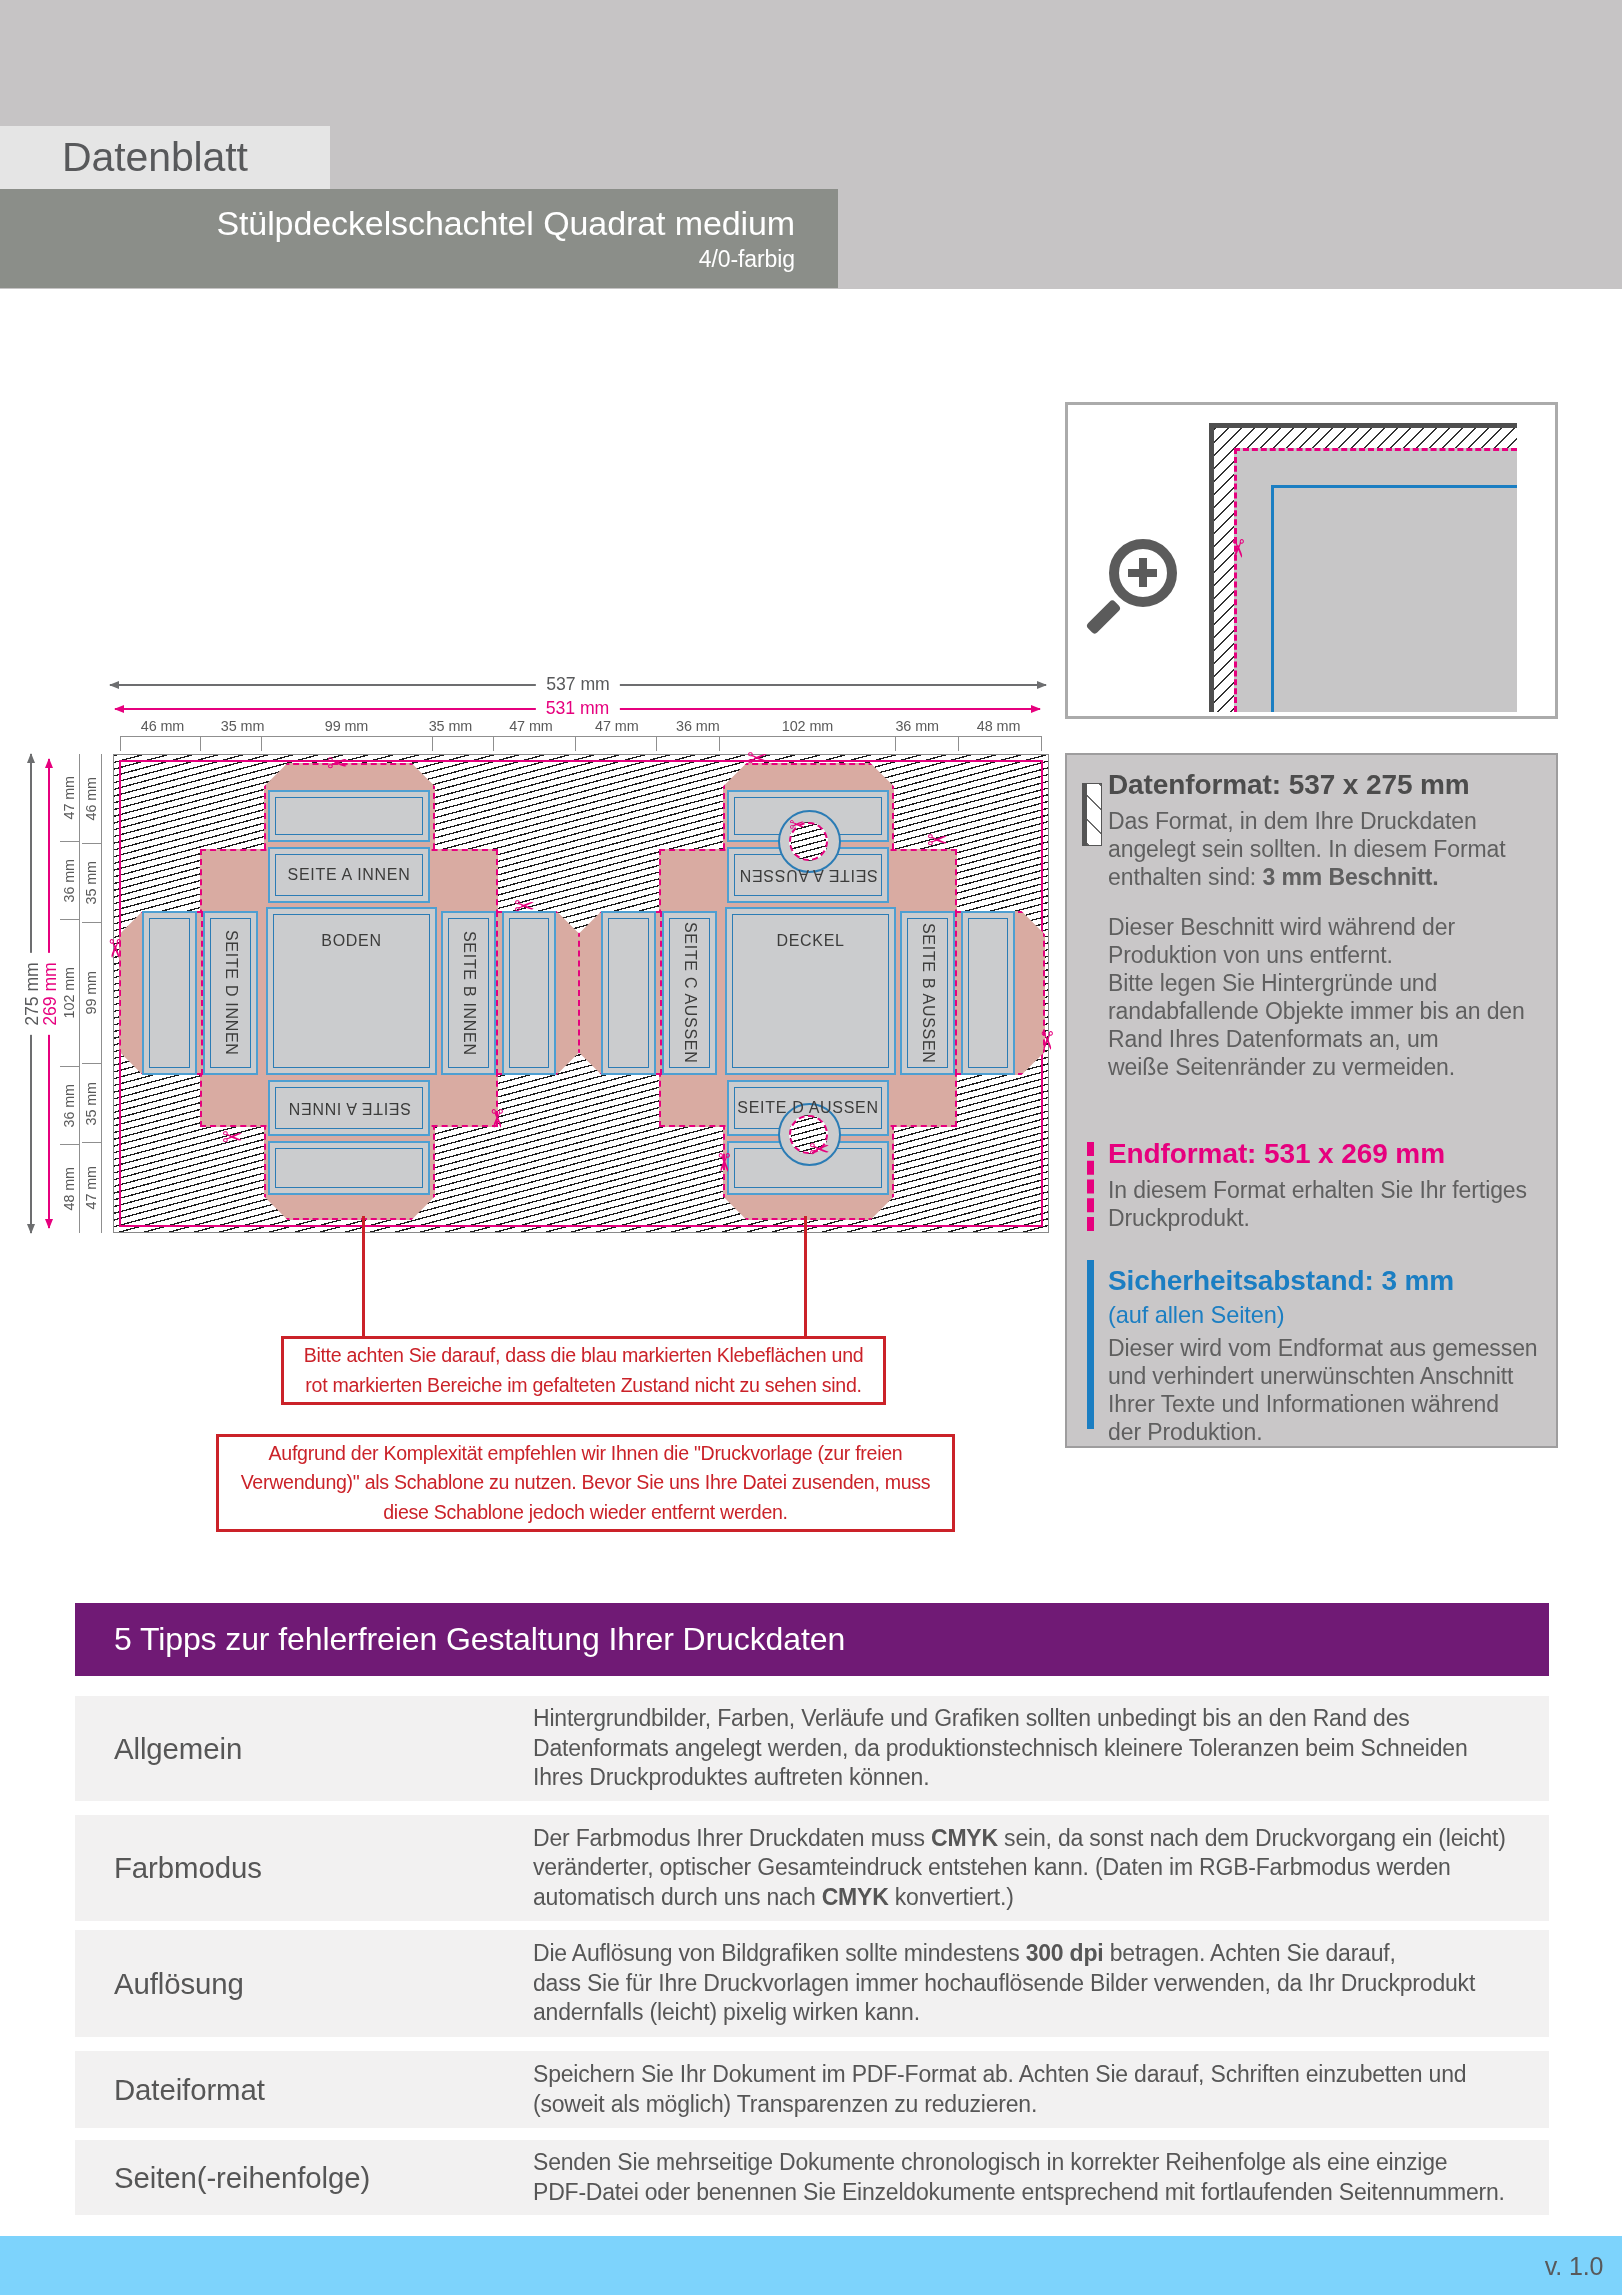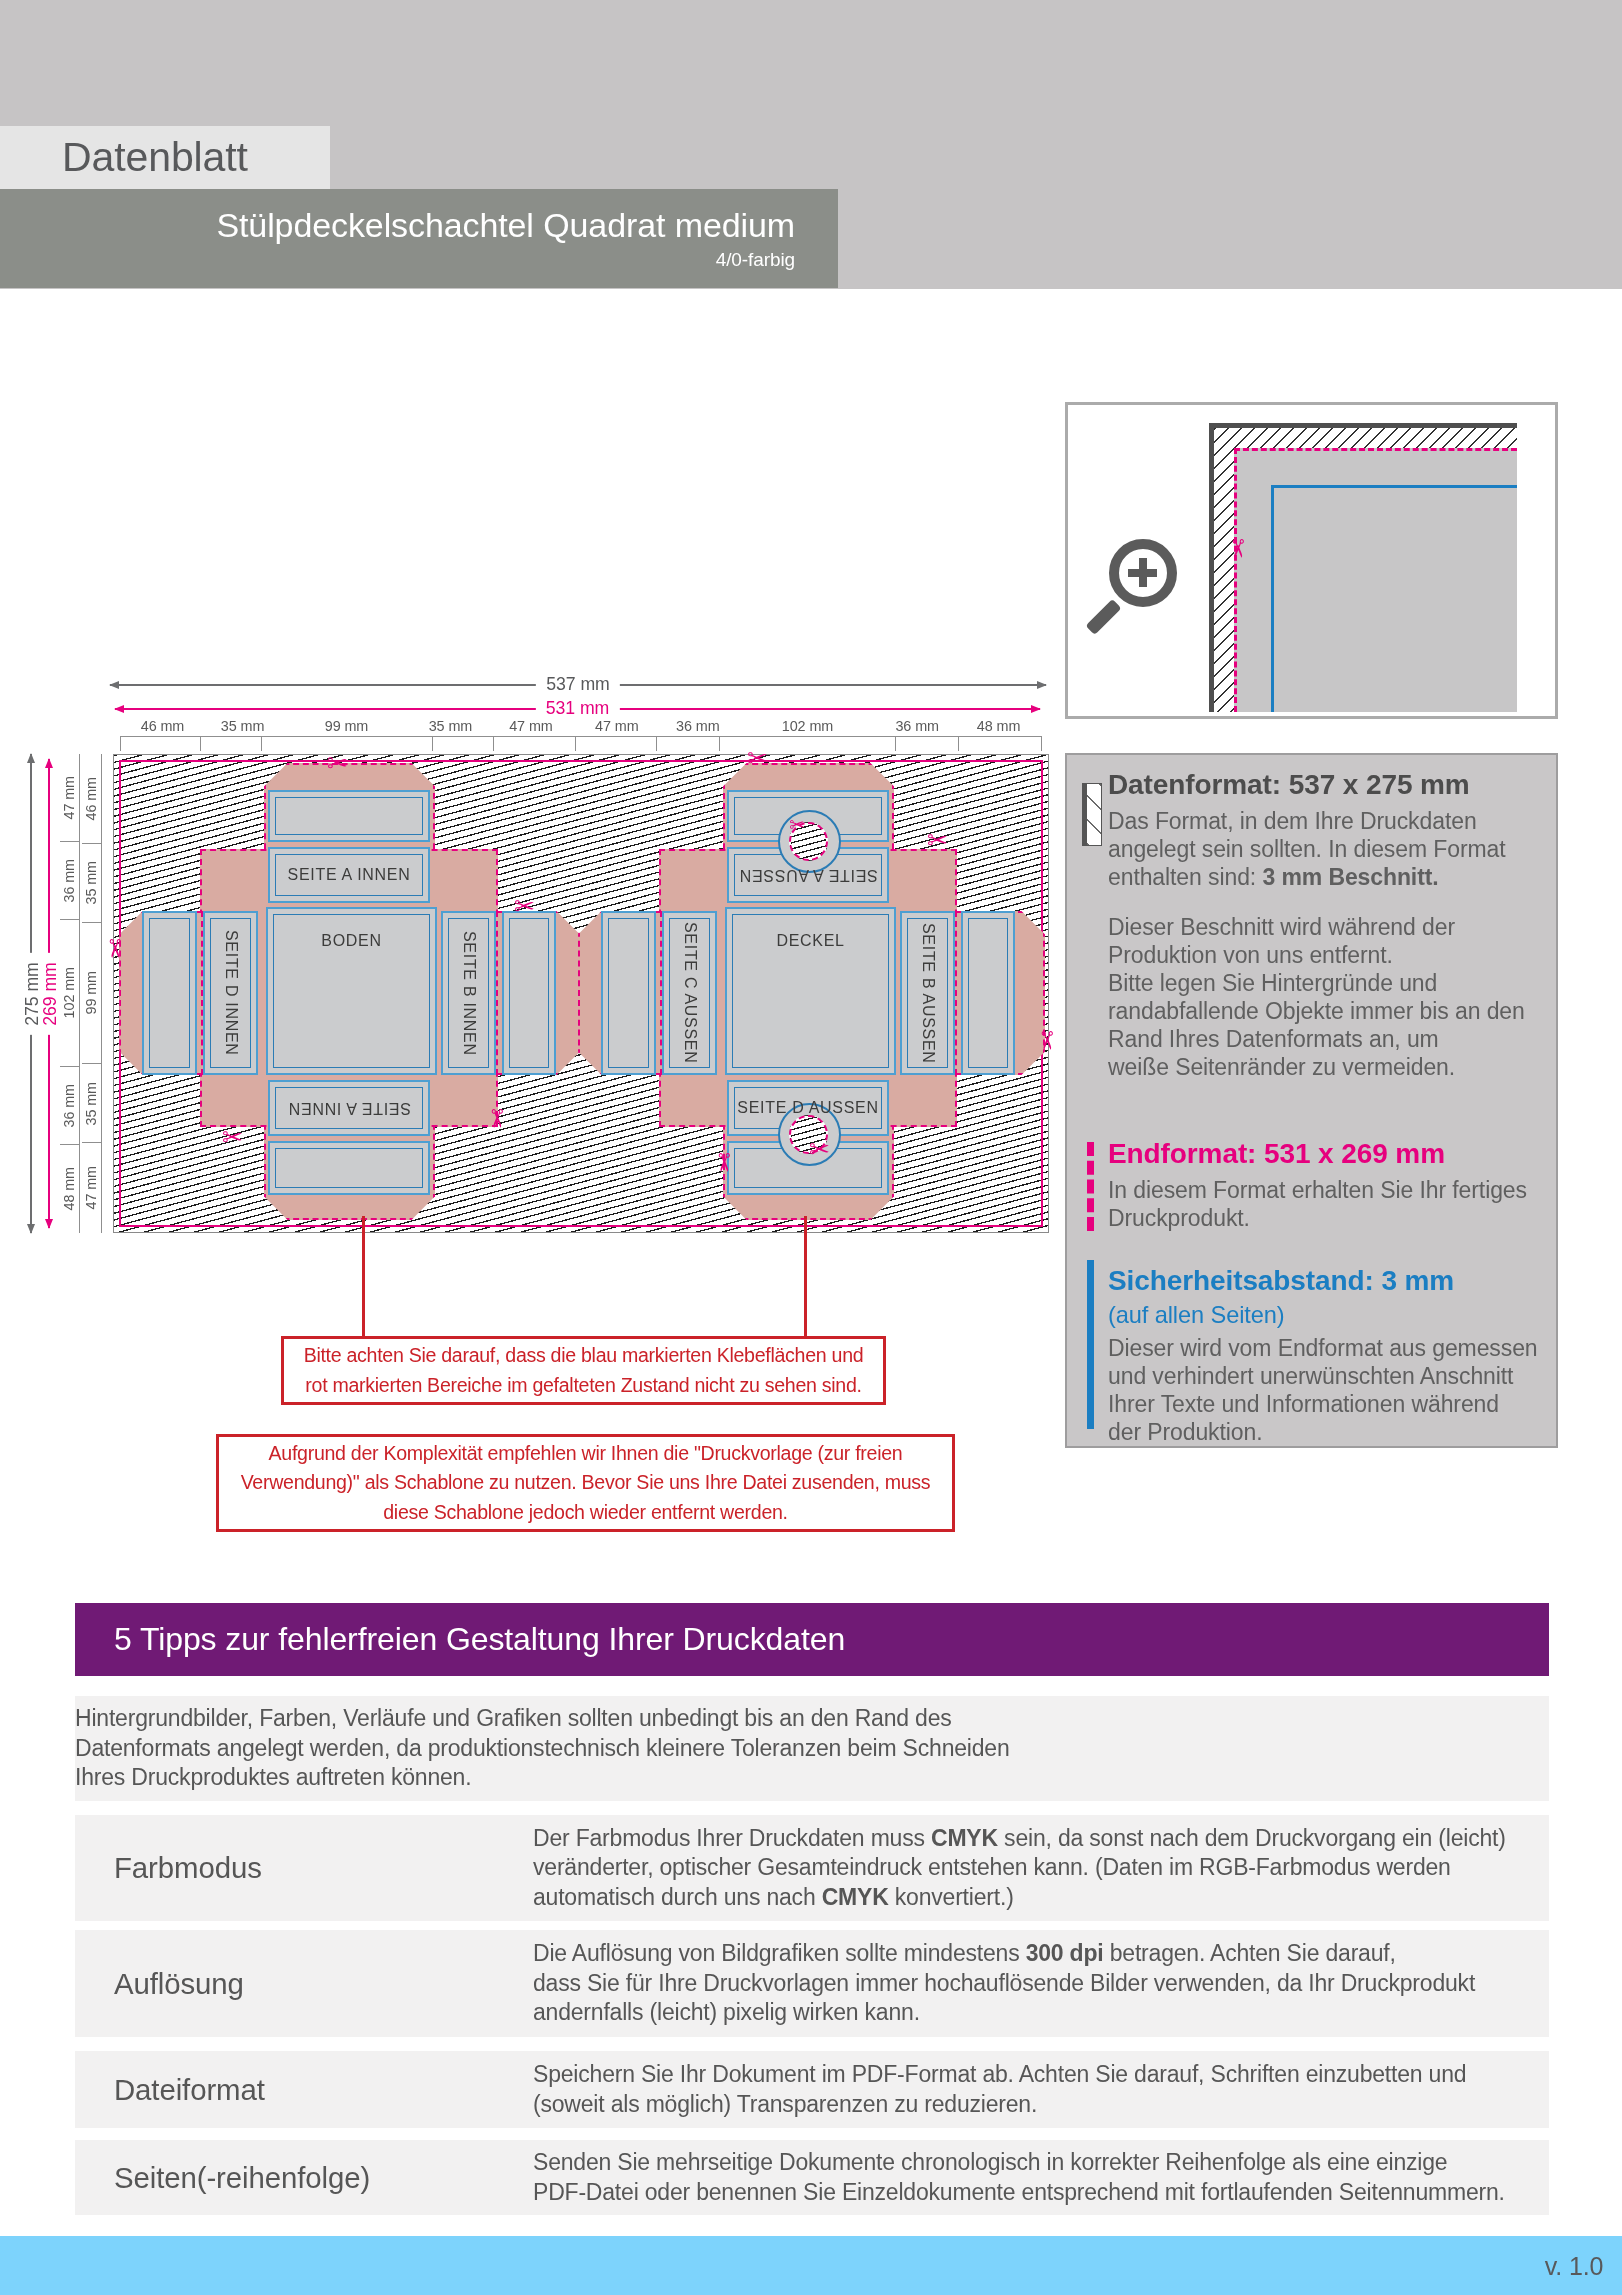--- a/index.html
+++ b/index.html
@@ -8,21 +8,21 @@
   body { position:relative; overflow:hidden; letter-spacing:-0.1px; }
   .abs { position:absolute; }
 
   
   .topstrip { left:0; top:0; width:1623px; height:289px; background:#c6c4c5; }
   .sheetbox { left:0; top:126px; width:330px; height:63px; background:#e5e5e5; display:flex; align-items:center; }
   .sheetbox span { padding-left:62px; font-size:41px; color:#58595b; }
   .banner { left:0; top:189px; width:838px; height:99px; background:#8b8e89;
     display:flex; flex-direction:column; justify-content:center; align-items:flex-end; padding-right:43px; gap:3.9px; }
   .banner .t1 { color:#fff; font-size:34px; }
-  .banner .t2 { color:#fff; font-size:19px; }
+  .banner .t2 { color:#fff; font-size:23px; }
 
   
   .zoombox { left:1065px; top:402px; width:493px; height:317px; background:#fff; border:3.3px solid #ababab; }
   .corner { position:absolute; left:141px; top:18.3px; width:308px; height:289px;
     border-top:5.2px solid #4f4f4f; border-left:5.2px solid #4f4f4f;
     background:repeating-linear-gradient(135deg,#333 0 1.6px,#fff 1.6px 9.2px); }
   .corner-d1 { position:absolute; left:19.6px; top:19.6px; right:0; bottom:0;
     border-top:3.9px dashed #e6007e; border-left:3.9px dashed #e6007e; background:#c7c6c7; }
   .corner-d2 { position:absolute; left:34px; top:34px; right:0; bottom:0;
     border-top:3.9px solid #1b7ec2; border-left:3.9px solid #1b7ec2; }
@@ -316,20 +316,21 @@
 und verhindert unerwünschten Anschnitt
 Ihrer Texte und Informationen während
 der Produktion.</div>
 </div>
 
 <div class="abs tipsbanner">
   <span>5 Tipps zur fehlerfreien Gestaltung Ihrer Druckdaten</span>
 </div>
 
 <div class="abs tiprow" style="top:1696px; height:105px;">
+  <div class="lbl">Allgemein</div>
   <div class="txt"><span>Hintergrundbilder, Farben, Verläufe und Grafiken sollten unbedingt bis an den Rand des
 Datenformats angelegt werden, da produktionstechnisch kleinere Toleranzen beim Schneiden
 Ihres Druckproduktes auftreten können.</span><b></b><span></span><b></b><span></span></div>
 </div>
 <div class="abs tiprow" style="top:1815px; height:106px;">
   <div class="lbl">Farbmodus</div>
   <div class="txt"><span>Der Farbmodus Ihrer Druckdaten muss </span><b>CMYK</b><span> sein, da sonst nach dem Druckvorgang ein (leicht)
 veränderter, optischer Gesamteindruck entstehen kann. (Daten im RGB-Farbmodus werden
 automatisch durch uns nach </span><b>CMYK</b><span> konvertiert.)</span></div>
 </div>

